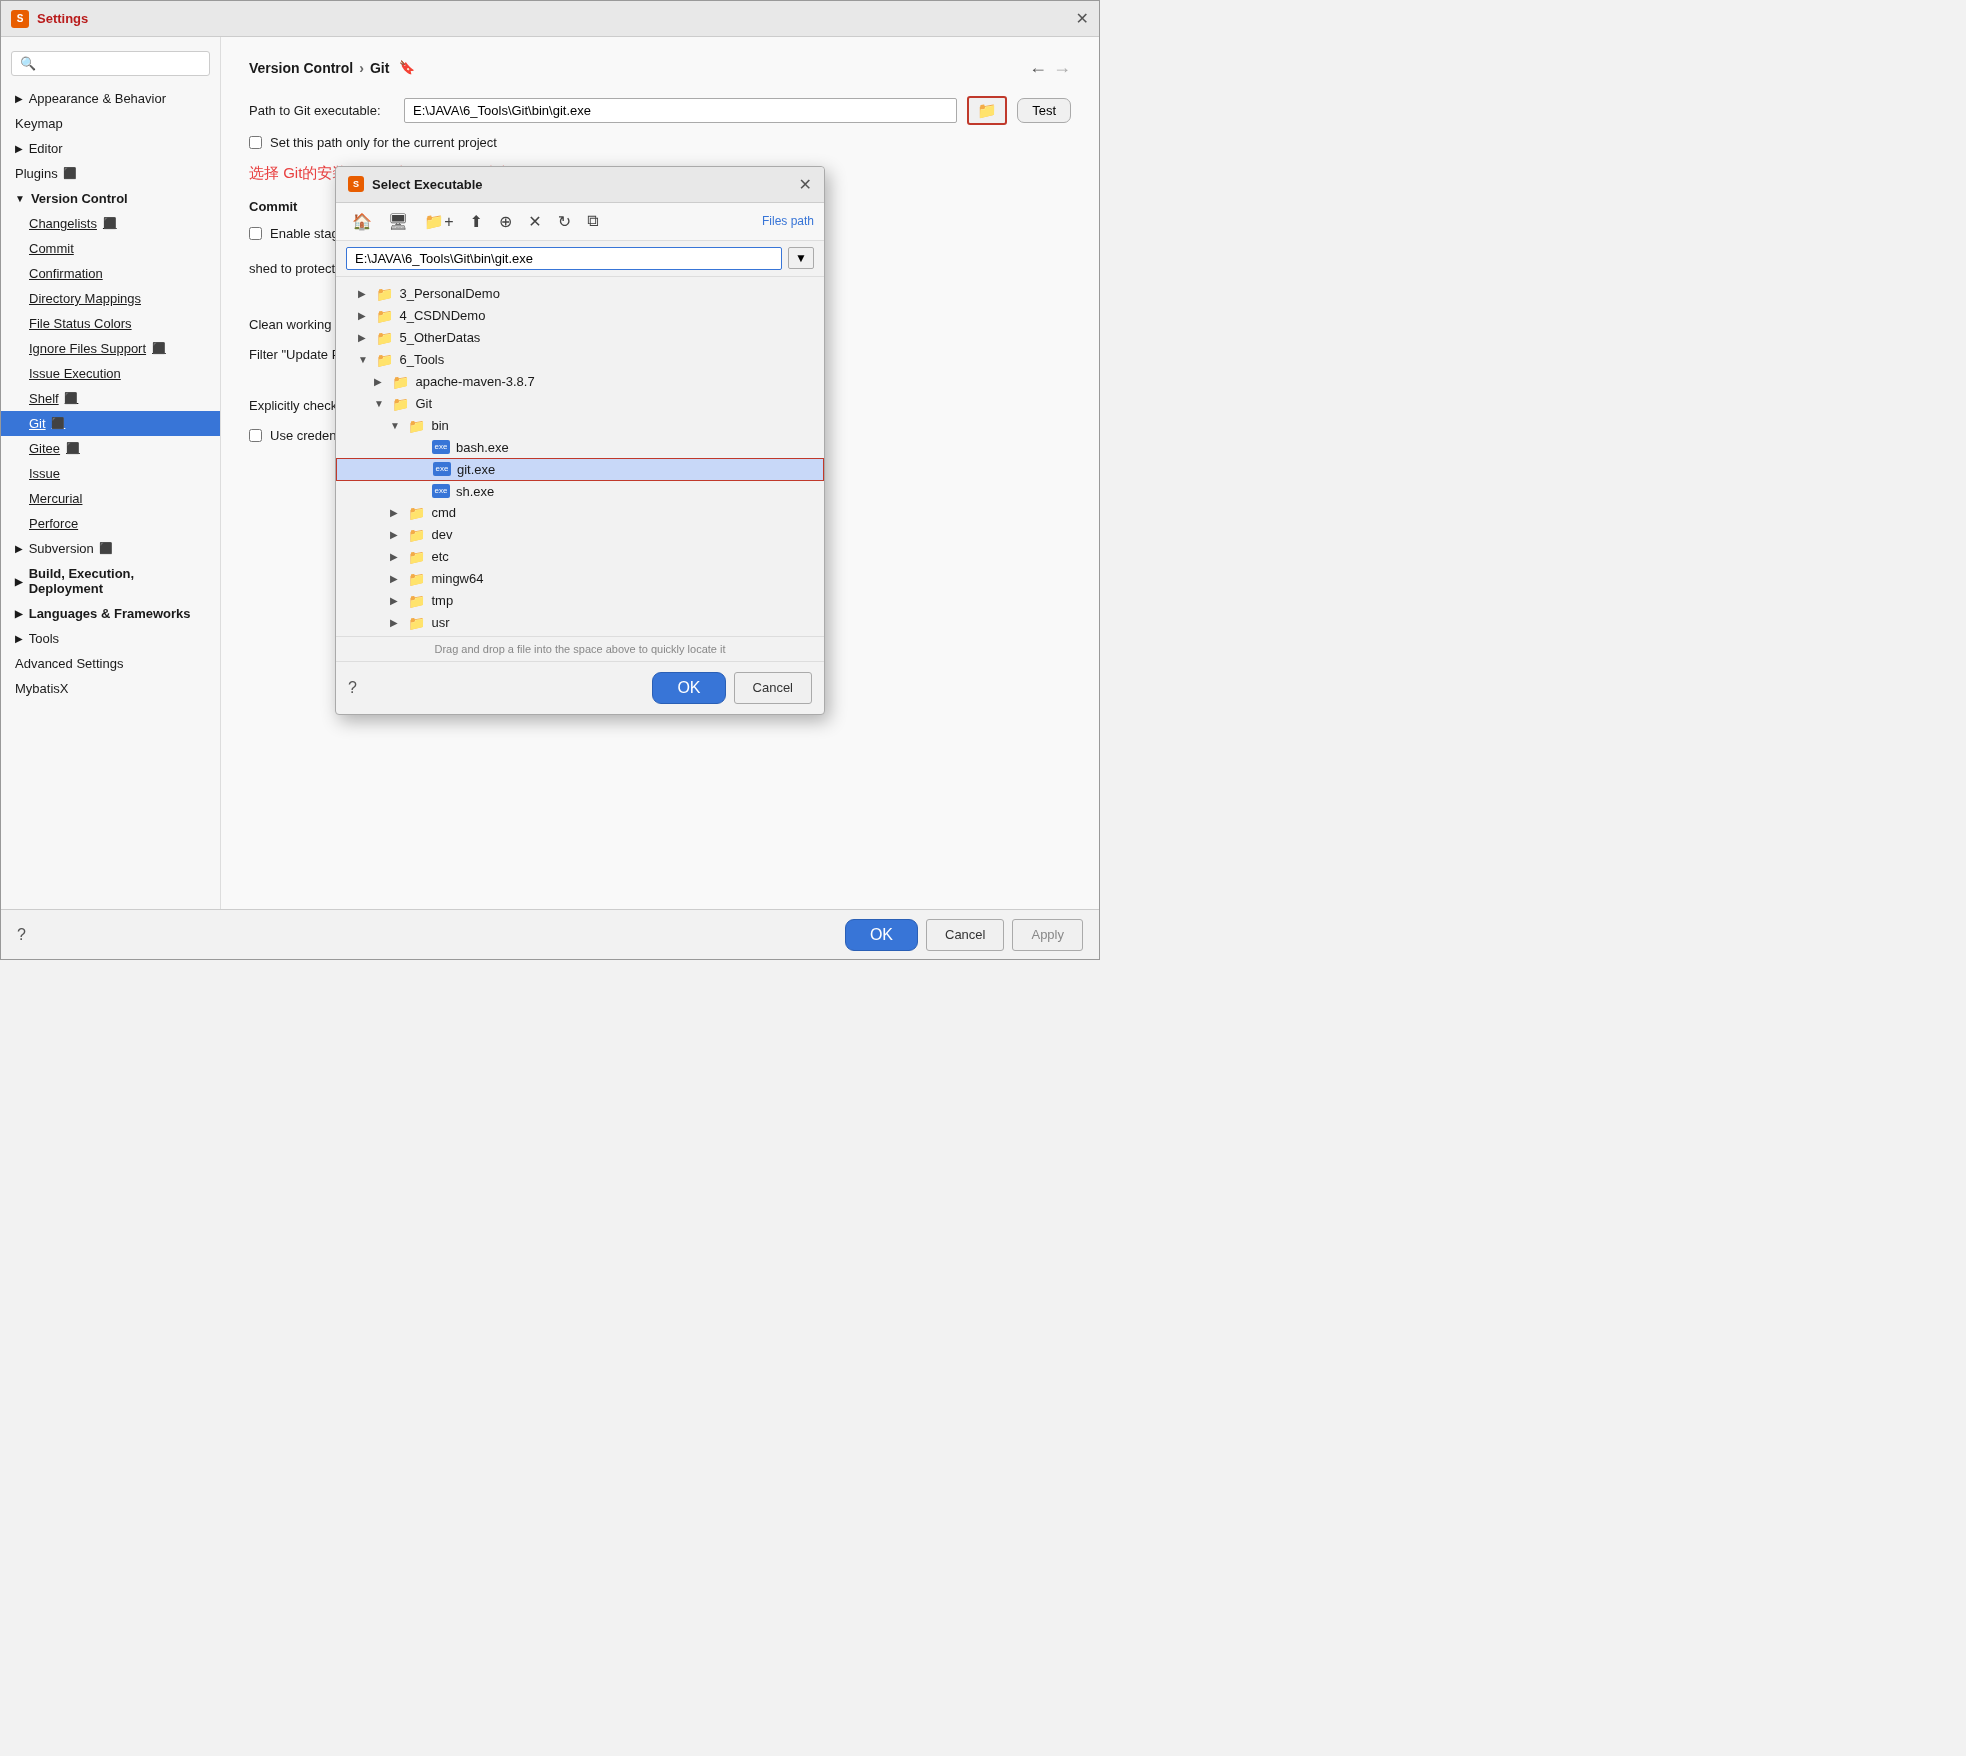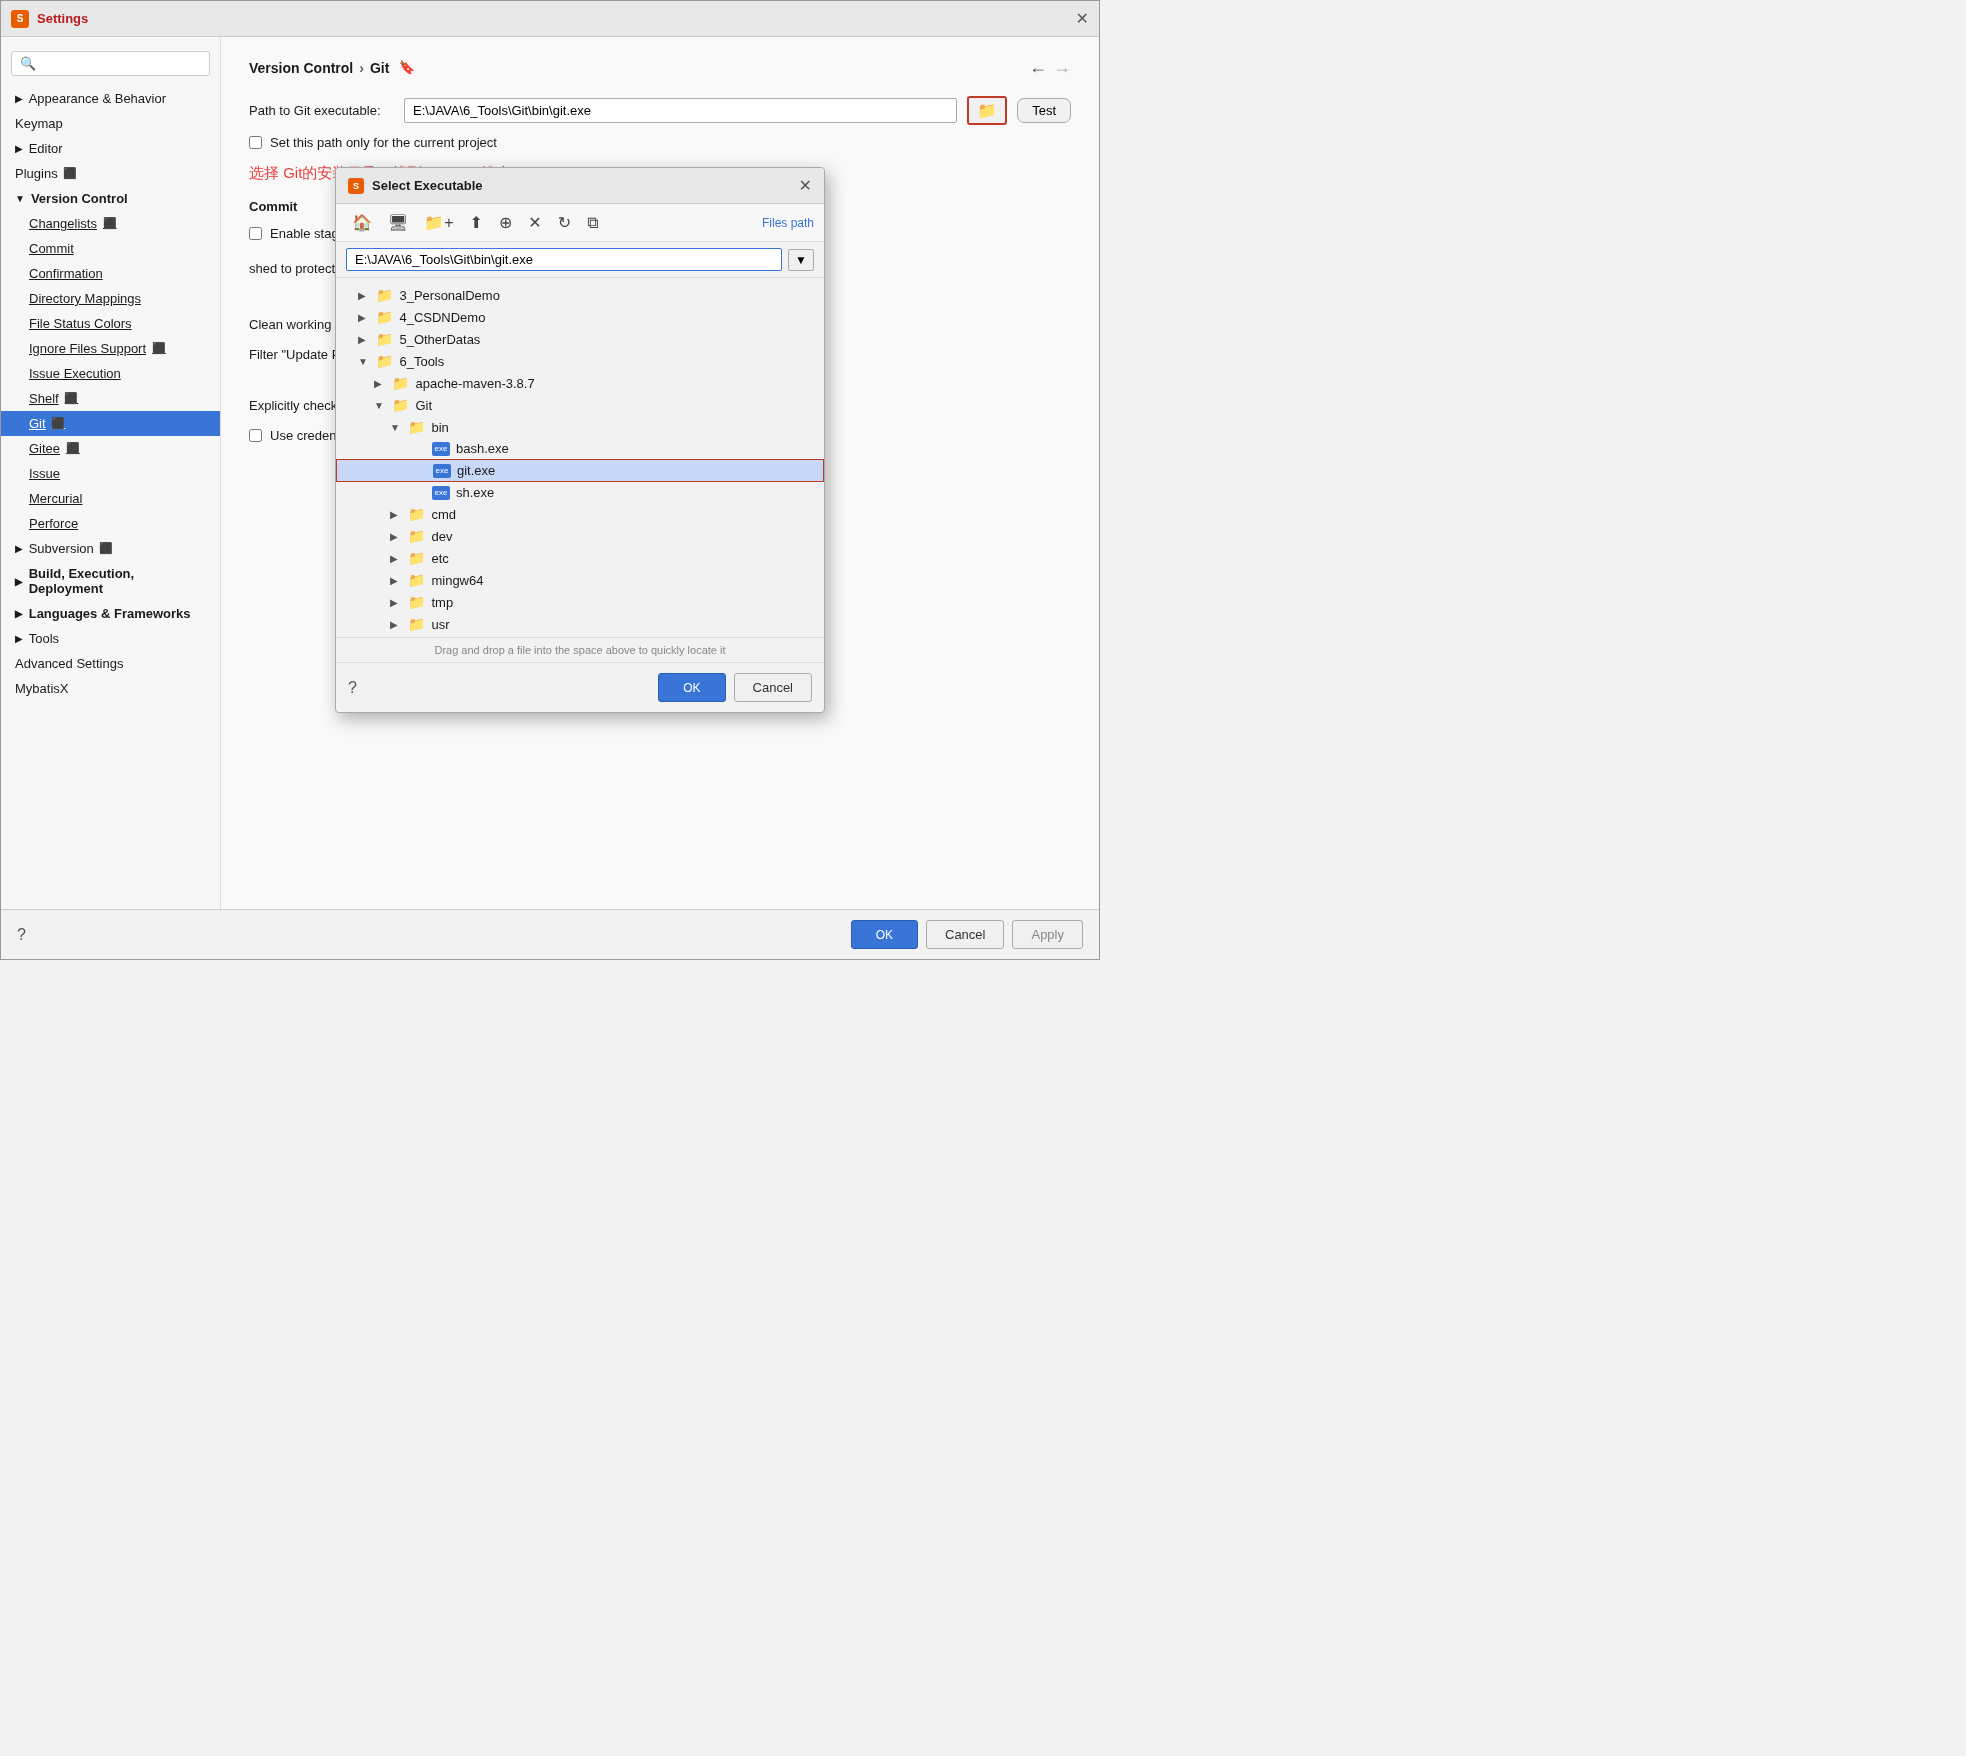--- a/index.html
+++ b/index.html
@@ -39,21 +39,21 @@
     .test-btn { border: 1px solid #aaa; border-radius: 7px; padding: 4px 14px; background: #f0f0f0; cursor: pointer; font-size: 13px; }
 
     .checkbox-row { display: flex; align-items: center; gap: 8px; margin-bottom: 14px; font-size: 13px; }
     .hint-text { color: #e84040; font-size: 15px; margin-bottom: 16px; }
 
     .section-title { font-size: 13px; font-weight: 600; margin-bottom: 12px; margin-top: 4px; }
 
     
     .bottom-bar { height: 50px; background: #f2f2f2; border-top: 1px solid #ccc; display: flex; align-items: center; justify-content: space-between; padding: 0 16px; }
     .bottom-bar-right { display: flex; gap: 8px; }
-    .btn-ok { background: #3875d7; color: white; border: 1px solid #2a5fb5; border-radius: 3px; padding: 6px 24px; cursor: pointer; font-size: 12px; }
+    .btn-ok { background: #3875d7; color: white; border: 1px solid #2a5fb5; border-radius: 9px; padding: 6px 24px; cursor: pointer; font-size: 16px; }
     .btn-cancel { background: #f0f0f0; color: #333; border: 1px solid #aaa; border-radius: 3px; padding: 6px 18px; cursor: pointer; font-size: 13px; }
     .btn-apply { background: #f0f0f0; color: #888; border: 1px solid #aaa; border-radius: 3px; padding: 6px 18px; cursor: pointer; font-size: 13px; }
     .help-icon { color: #555; font-size: 16px; cursor: pointer; }
 
     
     .dialog-overlay { position: fixed; top: 0; left: 0; width: 100%; height: 100%; display: flex; align-items: center; justify-content: center; z-index: 100; pointer-events: none; }
     .dialog { pointer-events: all; background: #f2f2f2; border: 1px solid #aaa; border-radius: 4px; width: 490px; box-shadow: 4px 6px 18px rgba(0,0,0,0.3); }
     .dialog-titlebar { background: #e8e8e8; display: flex; align-items: center; justify-content: space-between; padding: 8px 12px; border-bottom: 1px solid #ccc; border-radius: 4px 4px 0 0; }
     .dialog-titlebar-left { display: flex; align-items: center; gap: 8px; }
     .dialog-title { font-size: 13px; font-weight: 600; }

